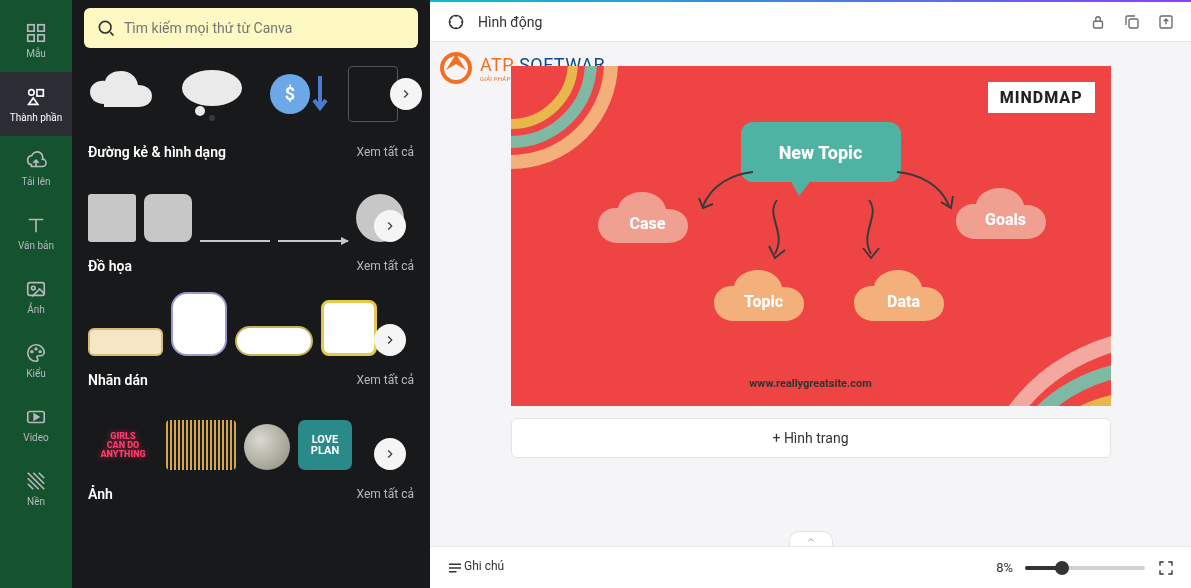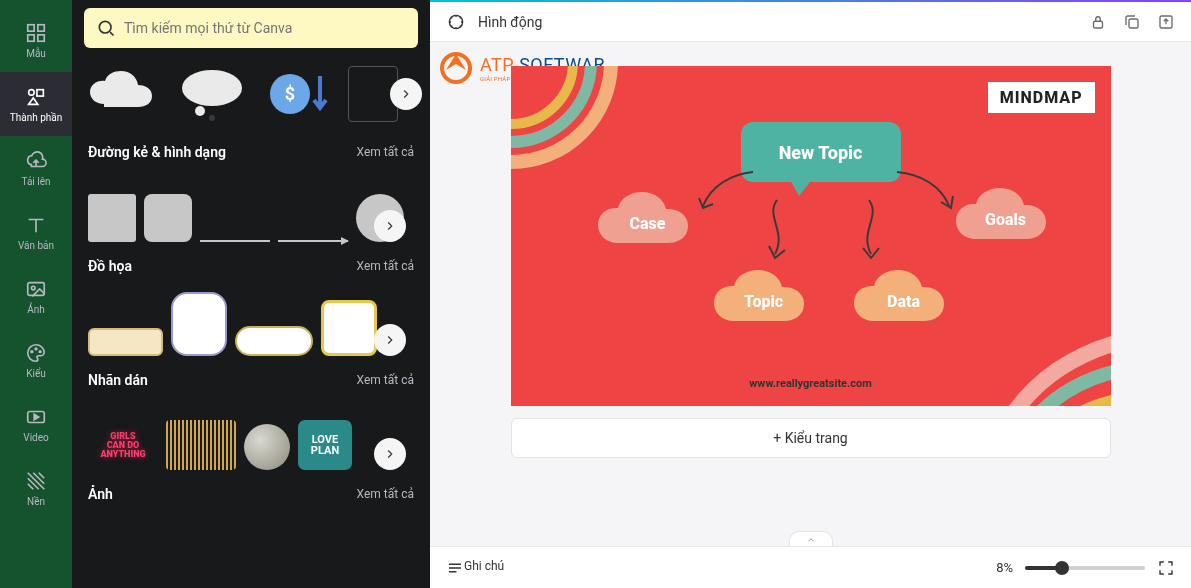--- a/index.html
+++ b/index.html
@@ -332,21 +332,21 @@
         <svg viewBox="0 0 110 70">
             <path d="M25 55c-12 0-20-8-20-18 0-12 10-18 20-17 2-10 13-16 24-16 12 0 22 7 24 17 12-1 22 6 22 17 0 10-8 17-20 17H25z" fill="#f3b07a"></path>
           </svg>
         <span>Data</span>
       </div>
 
       <div class="site-url">www.reallygreatsite.com</div>
     </div>
 
     <div class="add-page">
-        <span>+ Kiểu trang</span>
+        <span>+ Hình trang</span>
       </div>
 
     <div class="page-handle">
       <svg width="12" height="10" viewBox="0 0 24 24" fill="none" stroke="#888" stroke-width="2">
           <path d="M6 15l6-6 6 6"></path>
         </svg>
     </div>
   </div>
 
   <div class="bottom-bar">

